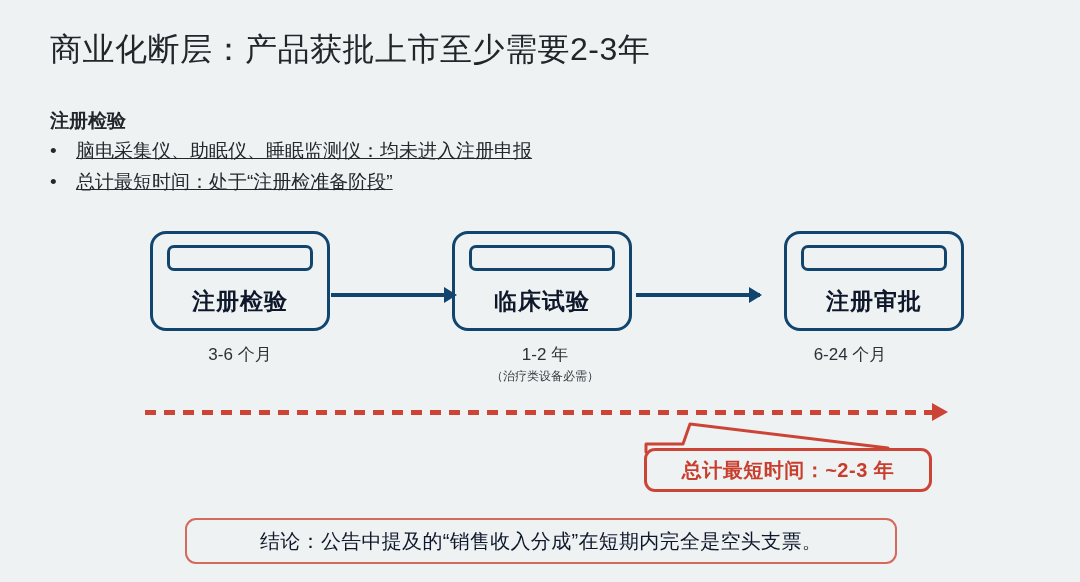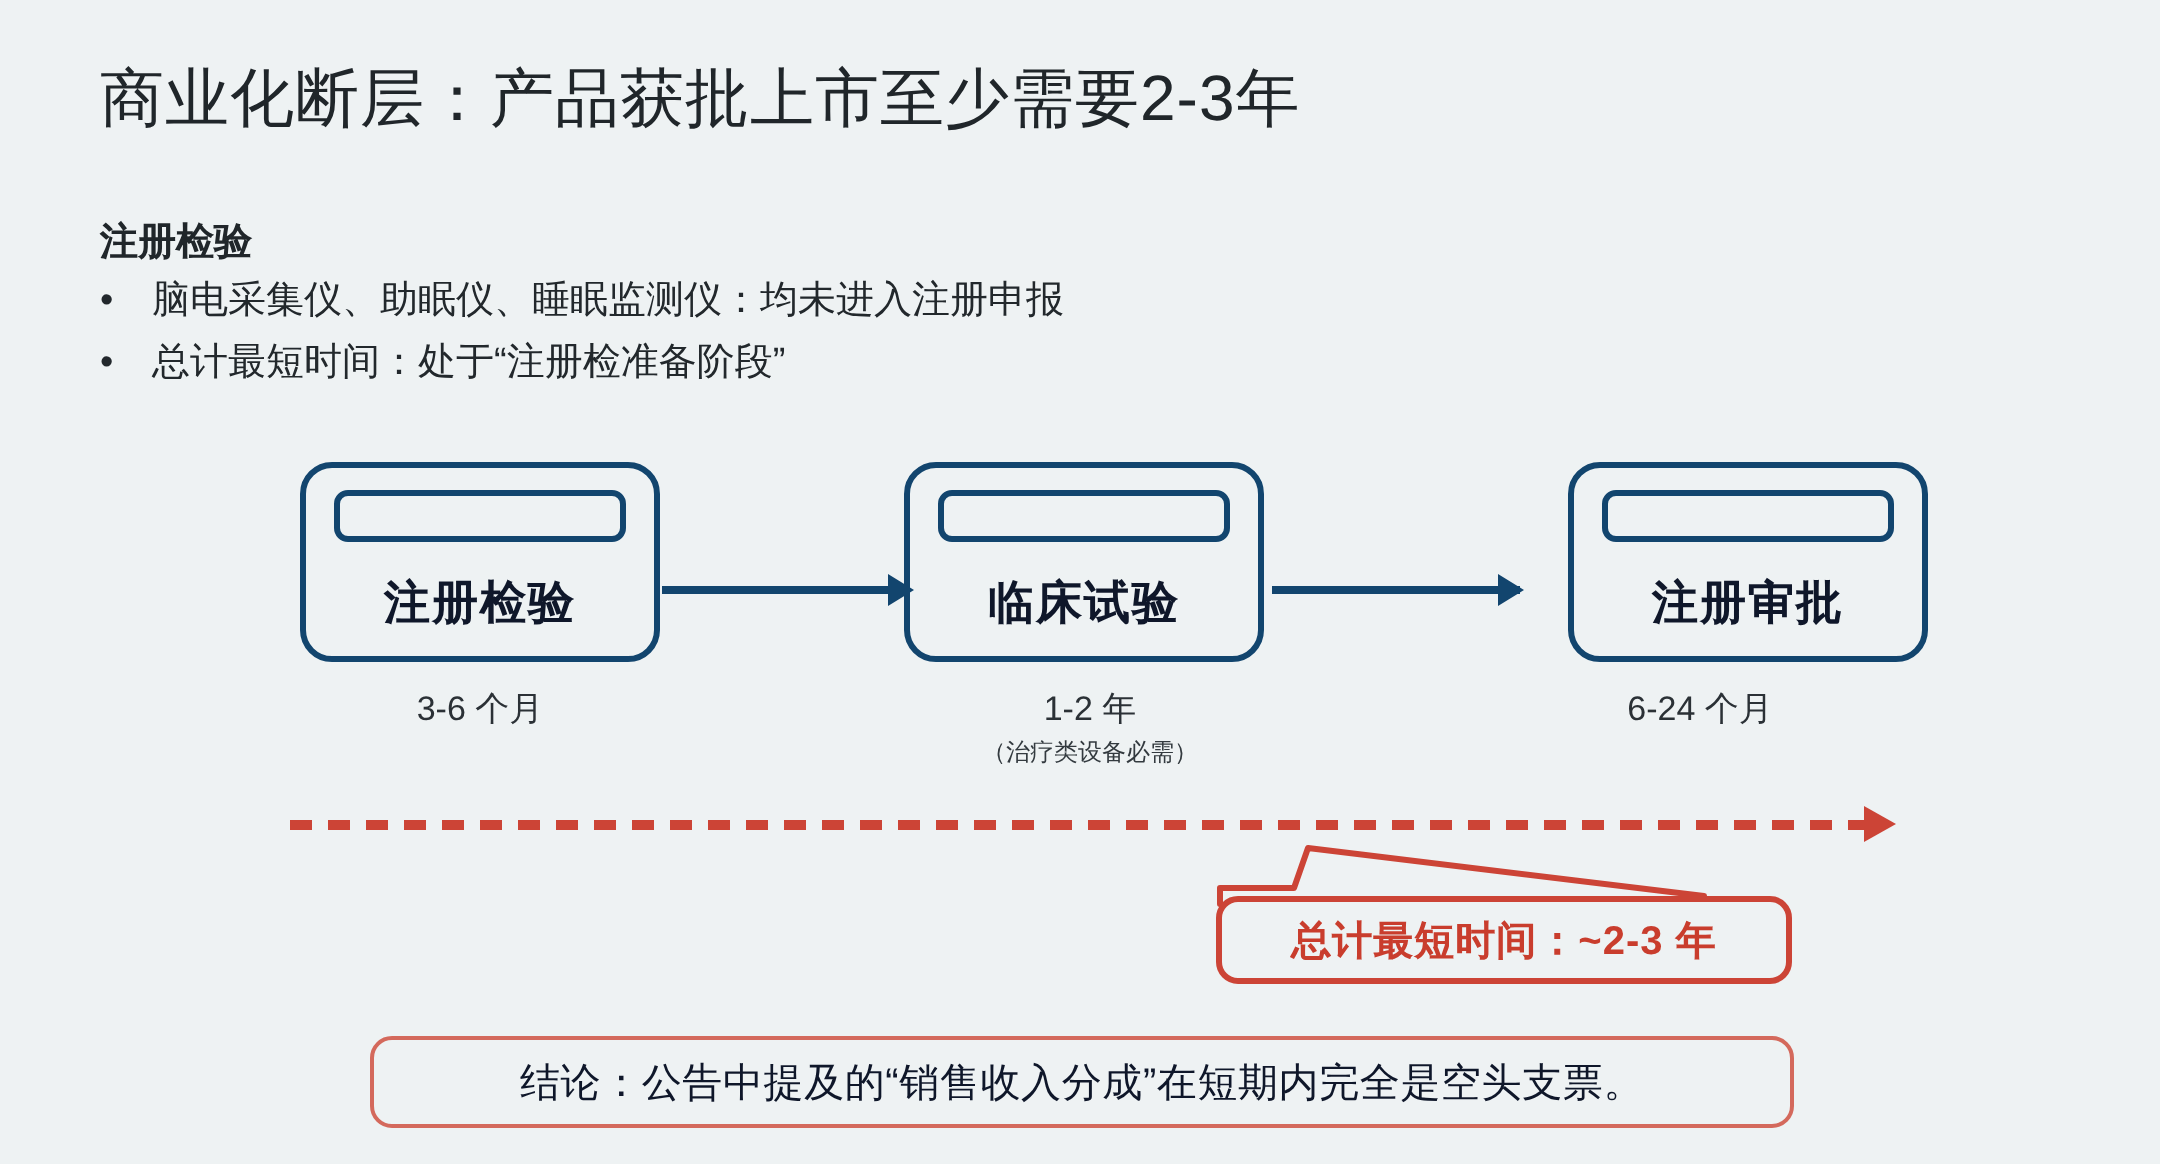--- a/index.html
+++ b/index.html
@@ -63,21 +63,21 @@
 
   .bullet-dot {
     width: 26px;
     flex: 0 0 26px;
     text-align: left;
     font-size: 19px;
     line-height: 1.2;
     color: #22282c;
   }
 
-  .bullet-text { line-height: 1.2; }
+  .bullet-text { line-height: 1.2; text-decoration: underline; }
 
   .node {
     position: absolute;
     width: 180px;
     height: 100px;
     border: 3.5px solid #12456e;
     border-radius: 16px;
     background: transparent;
   }
 
@@ -155,21 +155,21 @@
     top: 403px;
     width: 0; height: 0;
     border-left: 16px solid #cc4436;
     border-top: 9.5px solid transparent;
     border-bottom: 9.5px solid transparent;
   }
 
   
   .callout-wrap {
     position: absolute;
-    left: 602px;
+    left: 638px;
     top: 418px;
     width: 300px;
     height: 78px;
   }
 
   .callout-pointer {
     position: absolute;
     left: 0; top: 0;
     width: 300px; height: 40px;
   }

